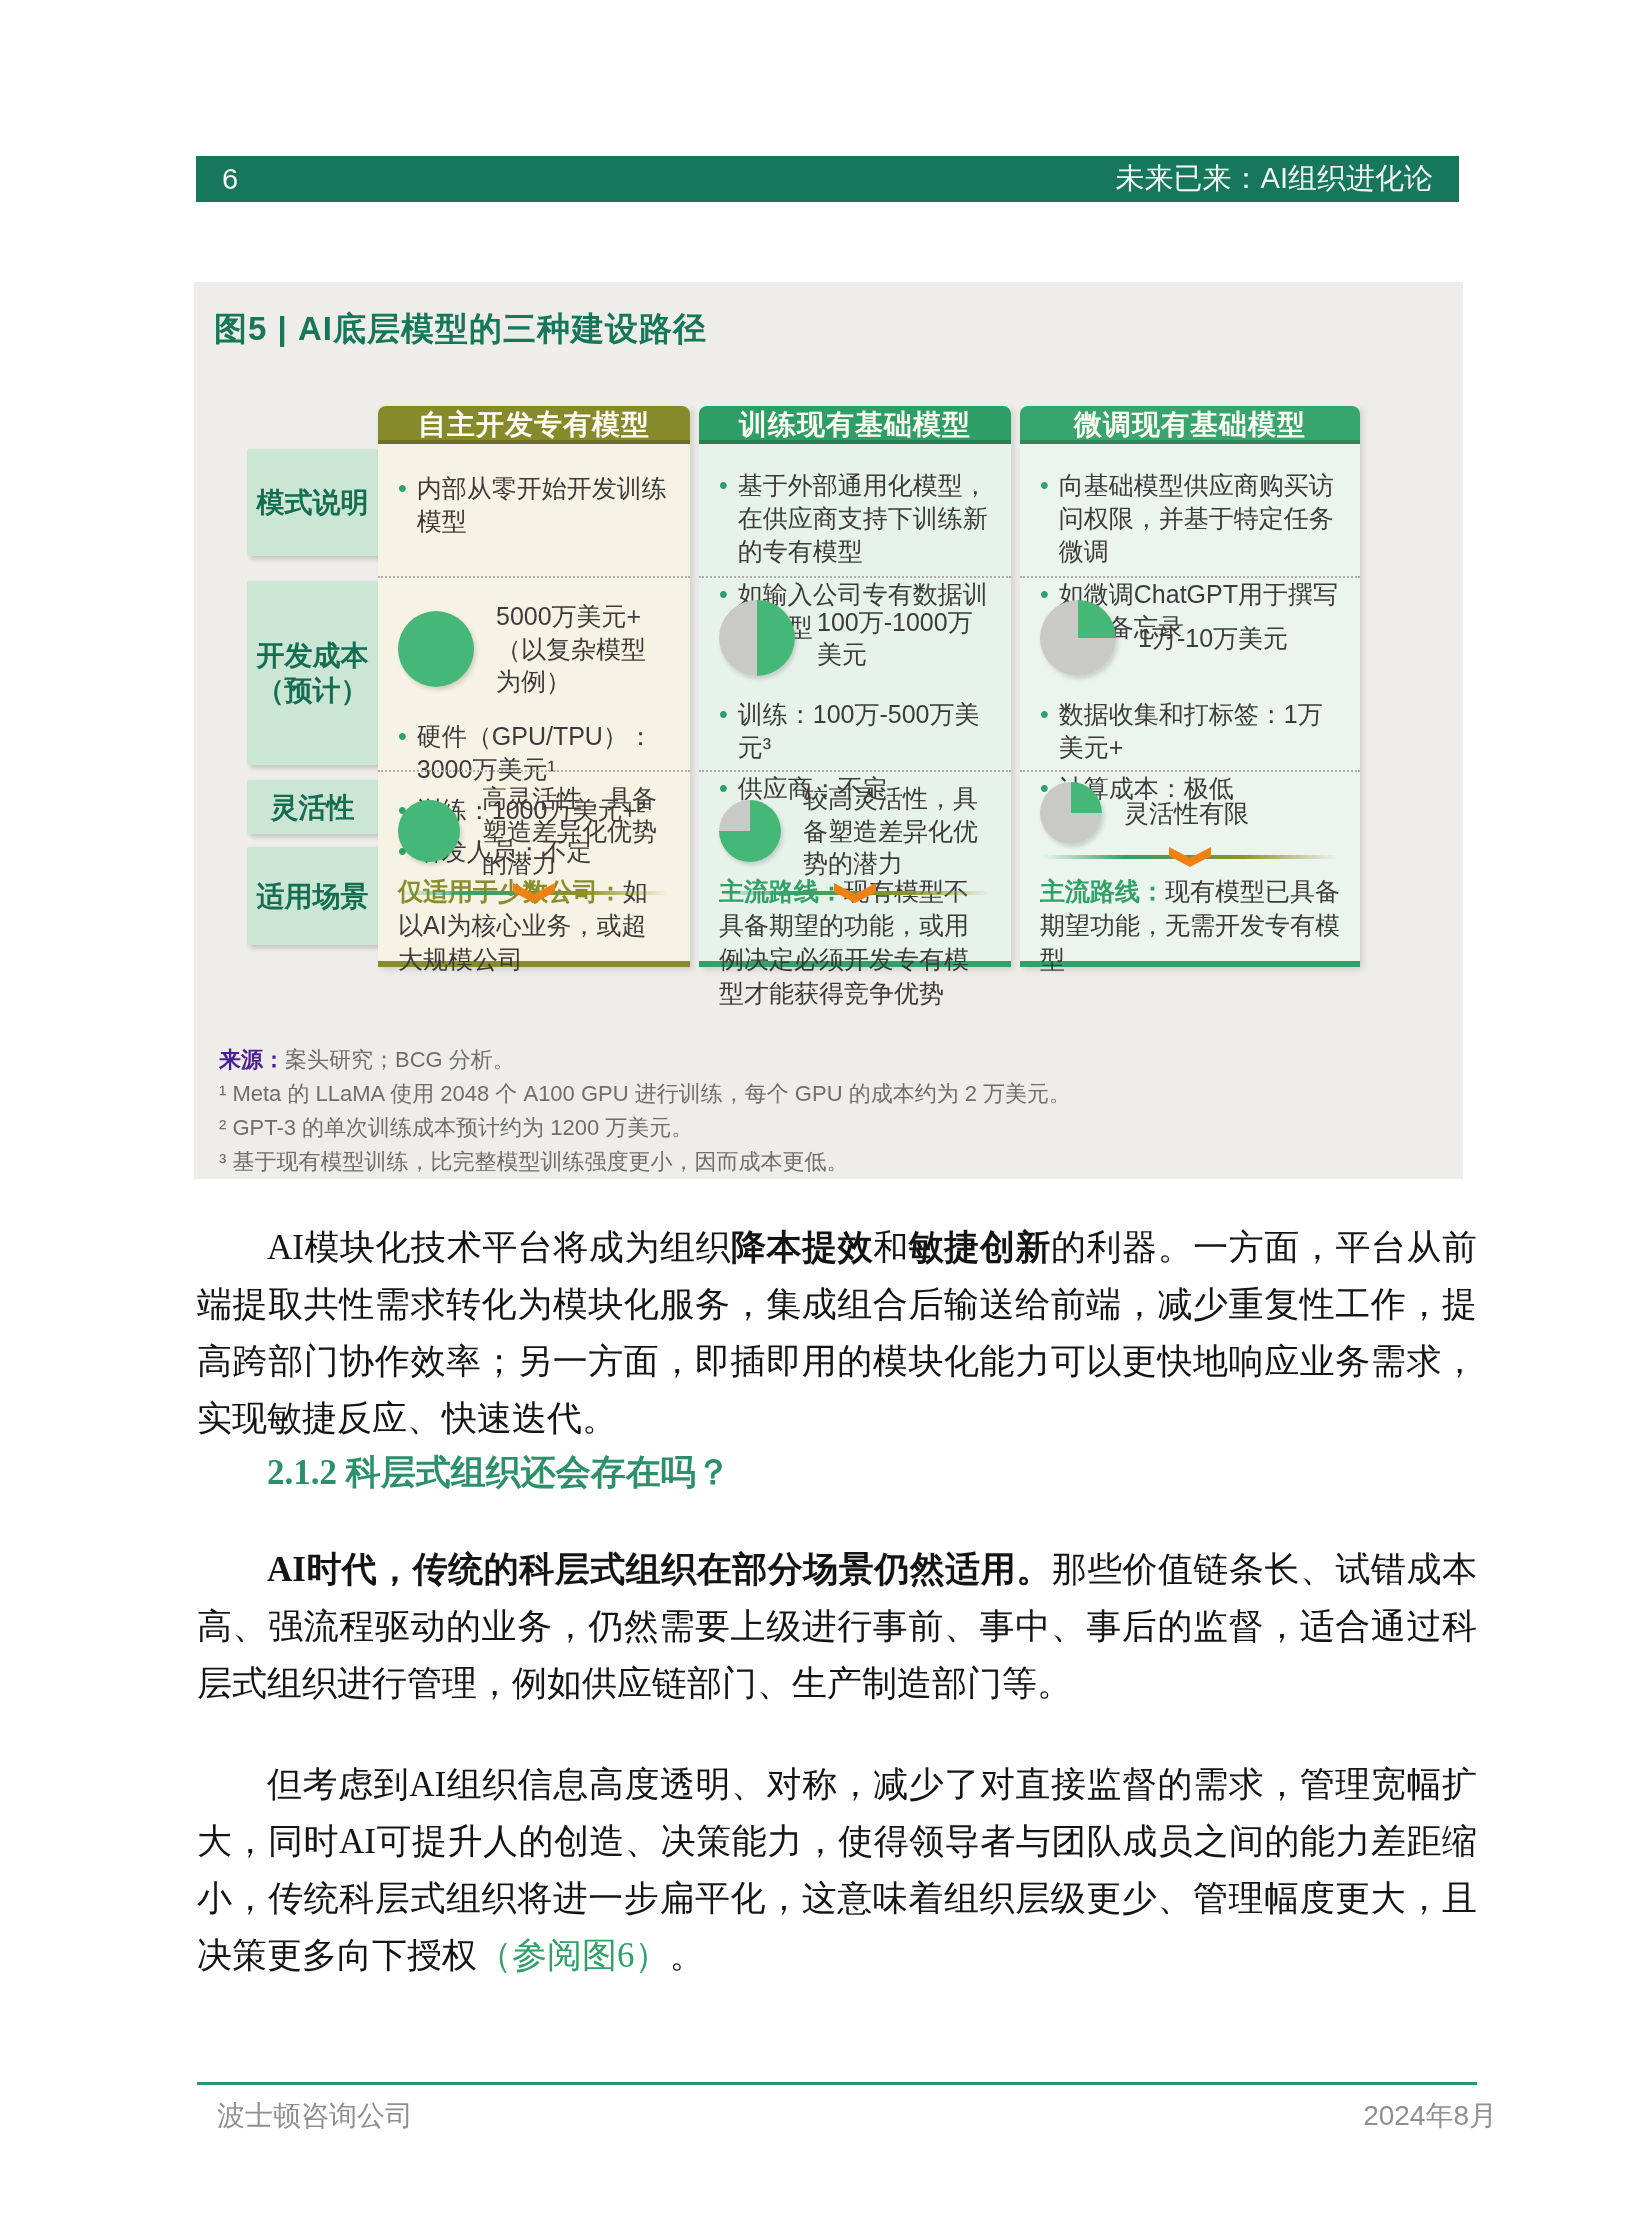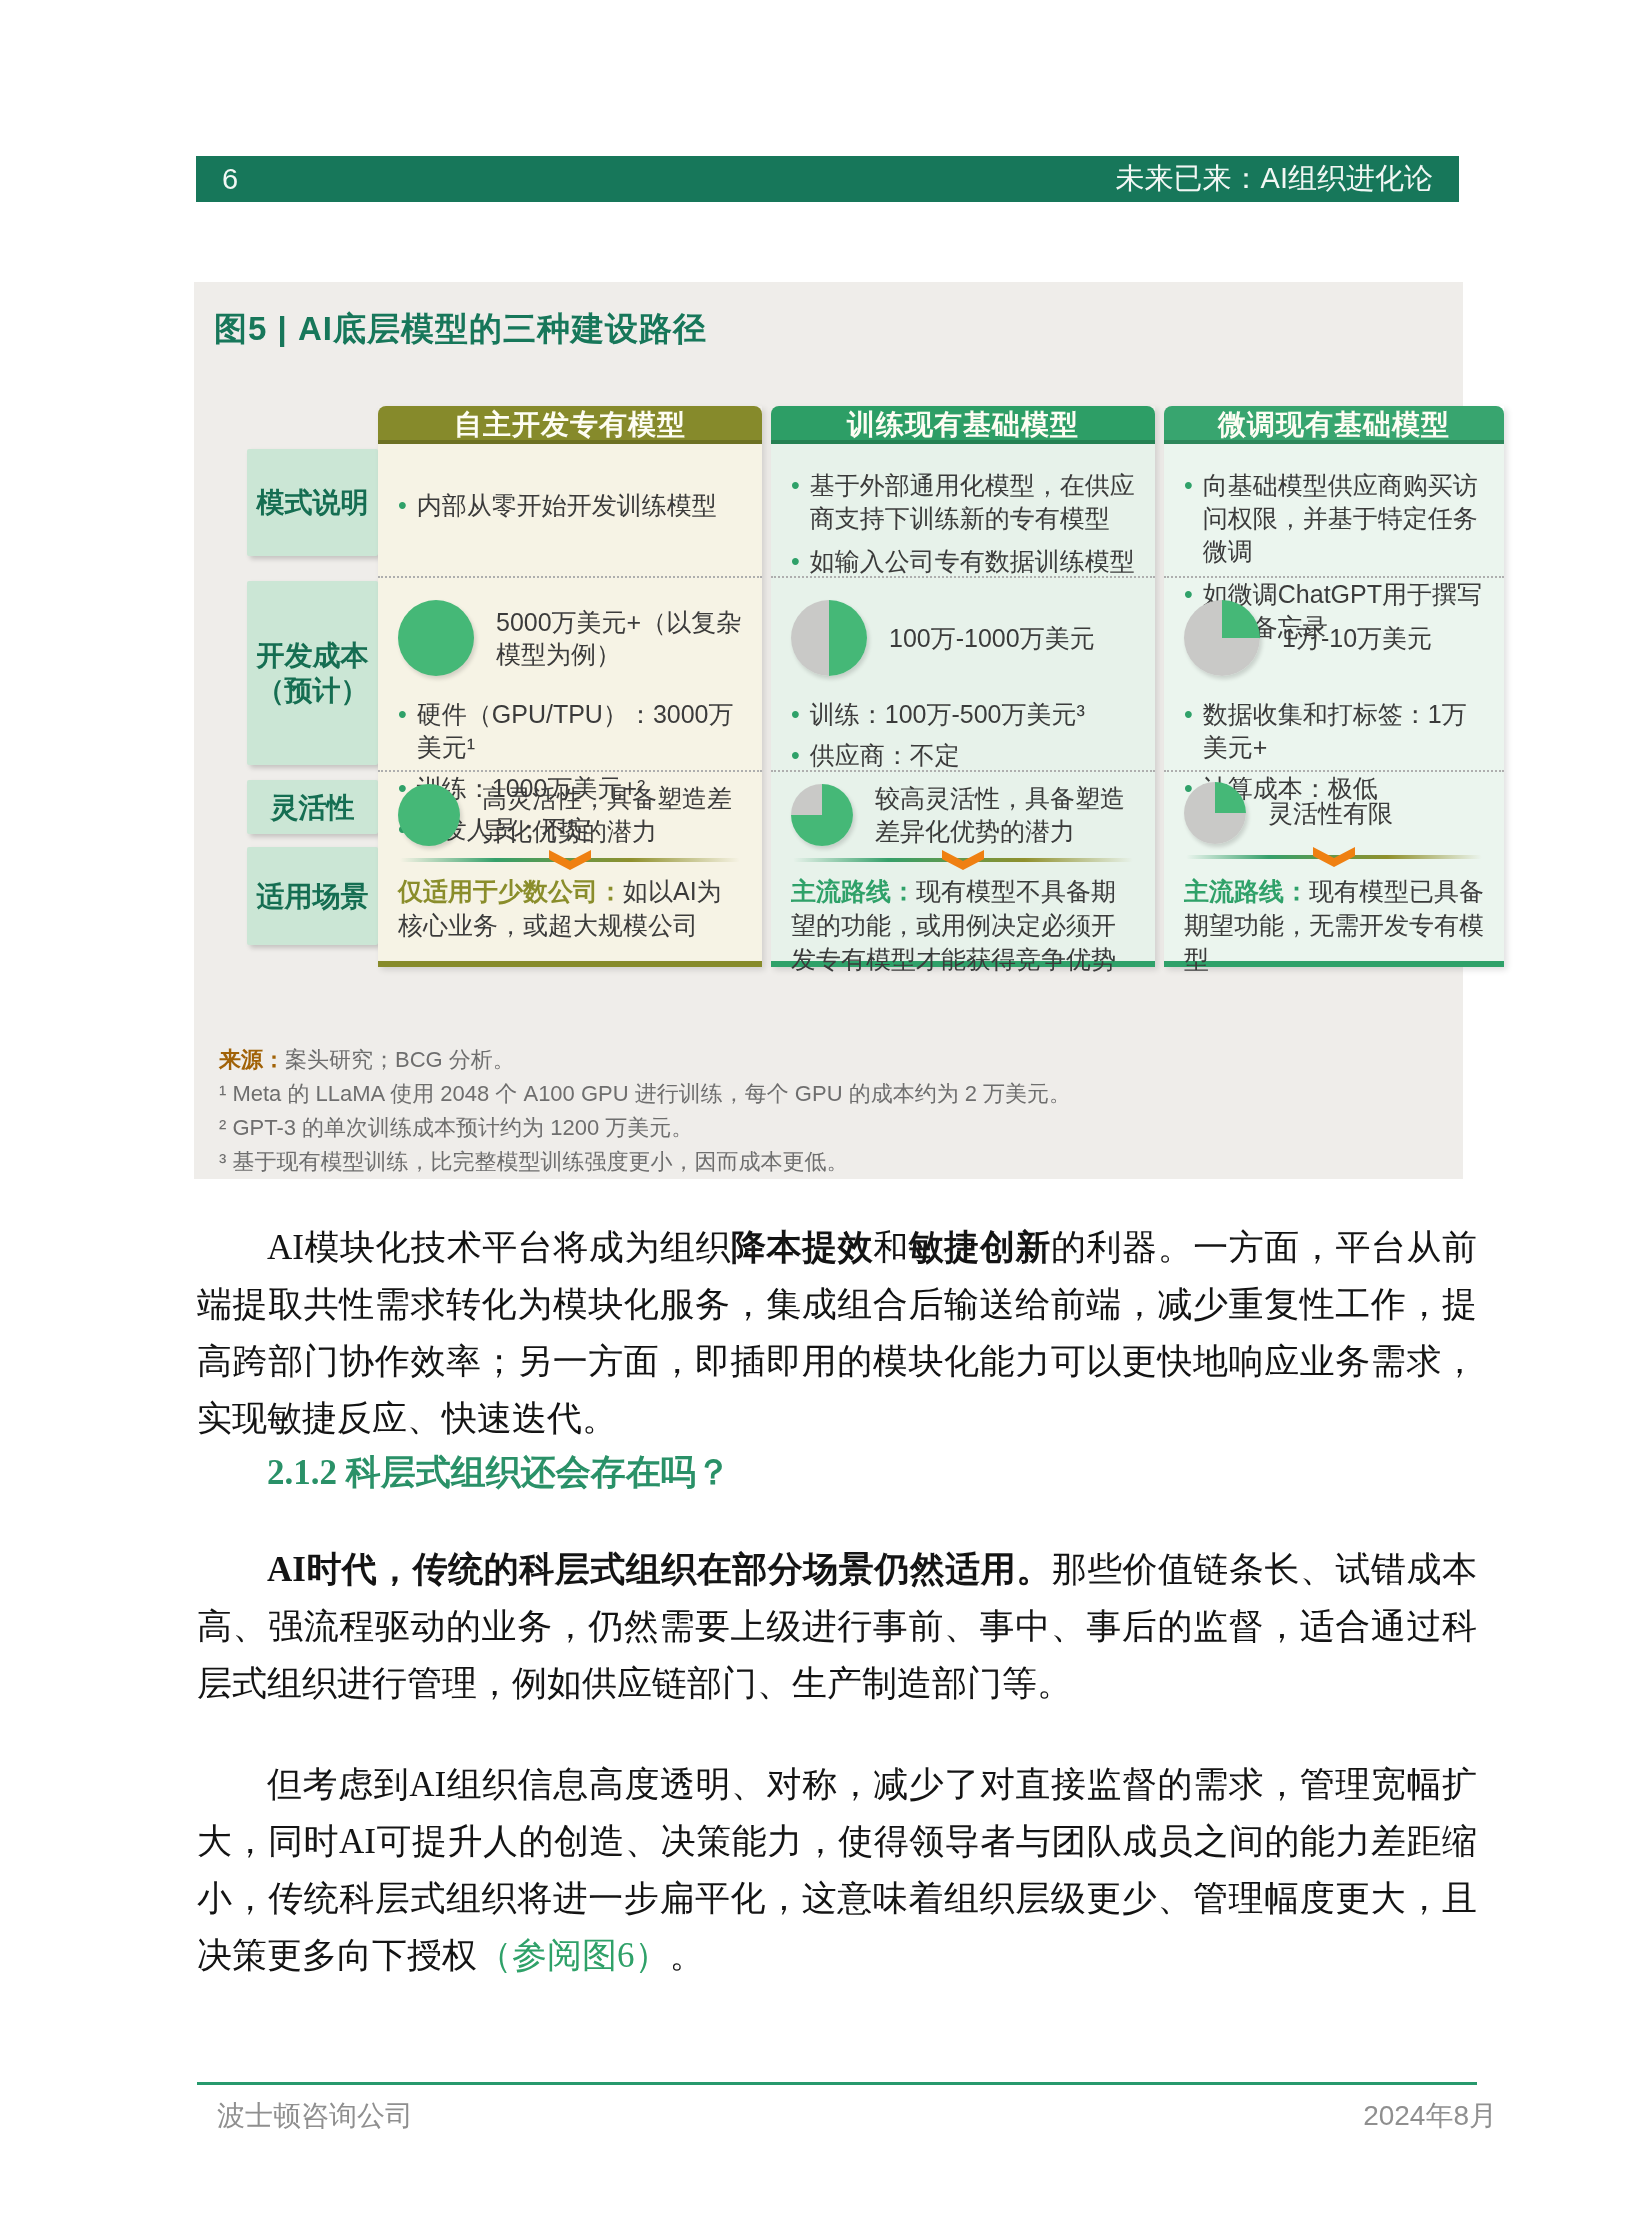--- a/index.html
+++ b/index.html
@@ -28,21 +28,21 @@
     background:#cbe6d5;border-radius:2px;box-shadow:3px 3px 5px rgba(0,0,0,0.18);
     color:#156e52;font-weight:bold;font-size:28px;line-height:1.25;
     display:flex;flex-direction:column;align-items:center;justify-content:center;
     text-align:center;flex:none;
   }
   .rl1{height:107px;margin-top:5px;}
   .rl2{height:184px;margin-top:25px;}
   .rl3{height:54px;margin-top:15px;}
   .rl4{height:98px;margin-top:13px;text-align:right;}
   .col{display:flex;flex-direction:column;flex:none;box-shadow:3px 3px 6px rgba(0,0,0,0.12);}
-  .colw1,.colw2{width:384px;justify-content:center;}
+  .colw1,.colw2{width:312px;justify-content:center;}
   .colw3{width:340px;}
   .col + .col{margin-left:9px;}
   .col{margin-left:0;}
   .fig-table .col:nth-of-type(2){margin-left:0px;}
   .col-header{
     height:38px;flex:none;border-radius:8px 8px 0 0;color:#fdfdf3;font-weight:bold;
     font-size:28px;display:flex;align-items:center;justify-content:center;
     box-shadow:inset 0 -4px 0 rgba(0,0,0,0.18);letter-spacing:1px;
   }
   .ch1{background:#868a2b;}
@@ -75,21 +75,21 @@
   .divider .line{
     position:absolute;left:2px;right:2px;top:11px;height:4px;border-radius:2px;
     background:linear-gradient(90deg, rgba(53,160,106,0) 0%, #35a06a 28%, #8f902c 68%, rgba(143,144,44,0) 100%);
   }
   .chev{position:absolute;left:50%;top:1px;transform:translateX(-50%);}
   .lead{font-weight:bold;margin-top:48px;}
   .lead-olive{color:#8a8d2b;}
   .lead-green{color:#2fa169;}
   
   .fig-notes{margin:76px 0 0 5px;font-size:22px;color:#6e6e6e;line-height:34px;}
-  .fig-notes .src-label{font-weight:bold;color:#a16207;}
+  .fig-notes .src-label{font-weight:bold;color:#4c1d95;}
   
   .body-text{
     position:absolute;left:197px;top:1219px;width:1280px;
     font-family:"Liberation Serif","DejaVu Serif",serif;font-size:35px;line-height:57px;color:#141414;
   }
   .body-text p{margin:0;text-indent:2em;text-align:justify;}
   .para-gap{margin-top:44px !important;}
   .section-heading{
     margin-top:25px;font-size:35px;font-weight:bold;color:#2a9168;text-indent:0;line-height:52px;
   }

